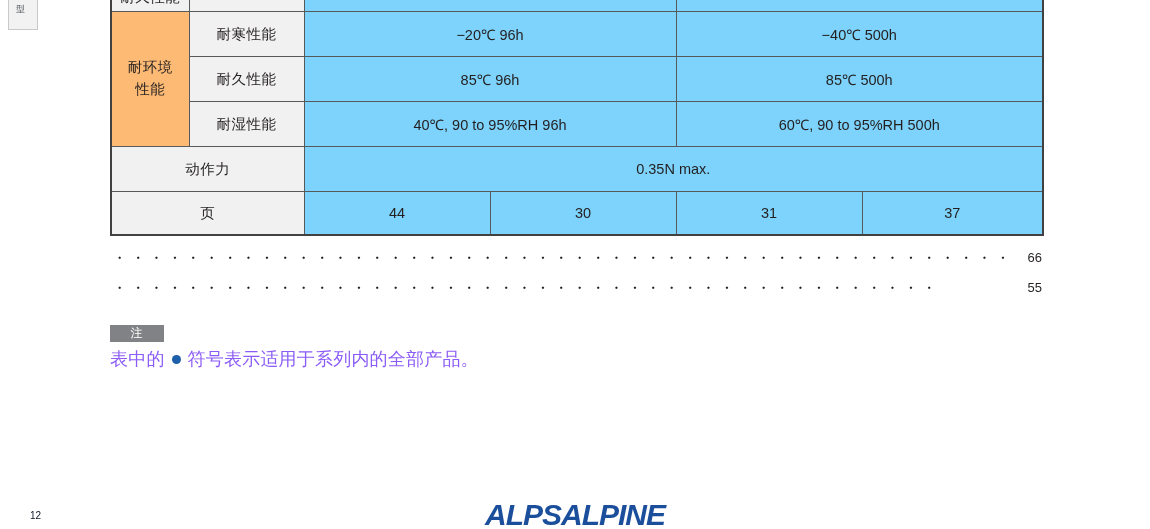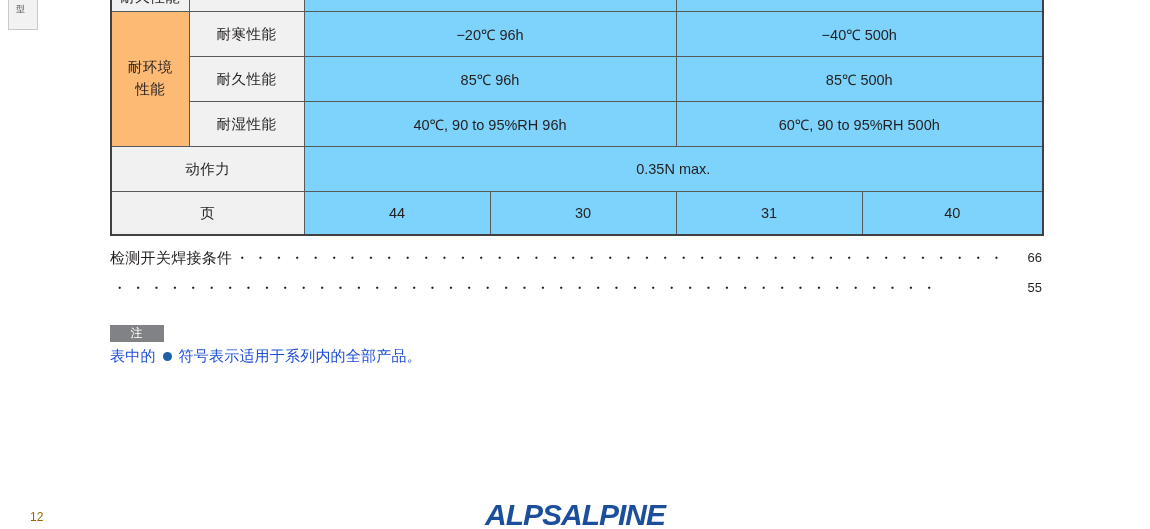--- a/index.html
+++ b/index.html
@@ -130,42 +130,42 @@
     height: 17px;
     background: #808285;
     color: #ffffff;
     font-size: 12px;
     line-height: 17px;
     text-align: center;
     letter-spacing: 1px;
   }
   .note-text {
     margin-top: 5px;
-    font-size: 15px;
-    color: #1d4ed8;
+    font-size: 18px;
+    color: #8b5cf6;
     display: flex;
     align-items: center;
     letter-spacing: .2px;
   }
   .note-dot {
     display: inline-block;
     width: 9px;
     height: 9px;
     border-radius: 50%;
     background: #1d5fa8;
     margin: 0 7px;
   }
 
   
   .page-number {
     position: absolute;
     left: 30px;
     top: 510px;
-    font-size: 12px;
-    color: #a16207;
+    font-size: 10px;
+    color: #0f172a;
   }
   .brand {
     position: absolute;
     left: 0;
     right: 0;
     top: 498px;
     text-align: center;
     color: #1b4f9c;
     font-size: 30px;
     font-weight: bold;
@@ -218,28 +218,27 @@
     </tr>
     <tr>
       <td colspan="2" class="label-cell outer-left">动作力</td>
       <td colspan="4" class="outer-right">0.35N max.</td>
     </tr>
     <tr class="page-row">
       <td colspan="2" class="label-cell outer-left outer-bottom">页</td>
       <td class="outer-bottom">44</td>
       <td class="outer-bottom">30</td>
       <td class="outer-bottom">31</td>
-      <td class="outer-bottom outer-right">40</td>
+      <td class="outer-bottom outer-right">37</td>
     </tr>
   </tbody>
 </table>
 
 <div class="toc">
   <div class="toc-row">
-    <span class="toc-label">检测开关焊接条件</span>
     <span class="toc-dots">・・・・・・・・・・・・・・・・・・・・・・・・・・・・・・・・・・・・・・・・・・・・・・・・・・・・</span>
     <span class="toc-page">66</span>
   </div>
   <div class="toc-row">
     <span class="toc-dots">・・・・・・・・・・・・・・・・・・・・・・・・・・・・・・・・・・・・・・・・・・・・・</span>
     <span class="toc-page">55</span>
   </div>
 </div>
 
 <div class="note-block">

